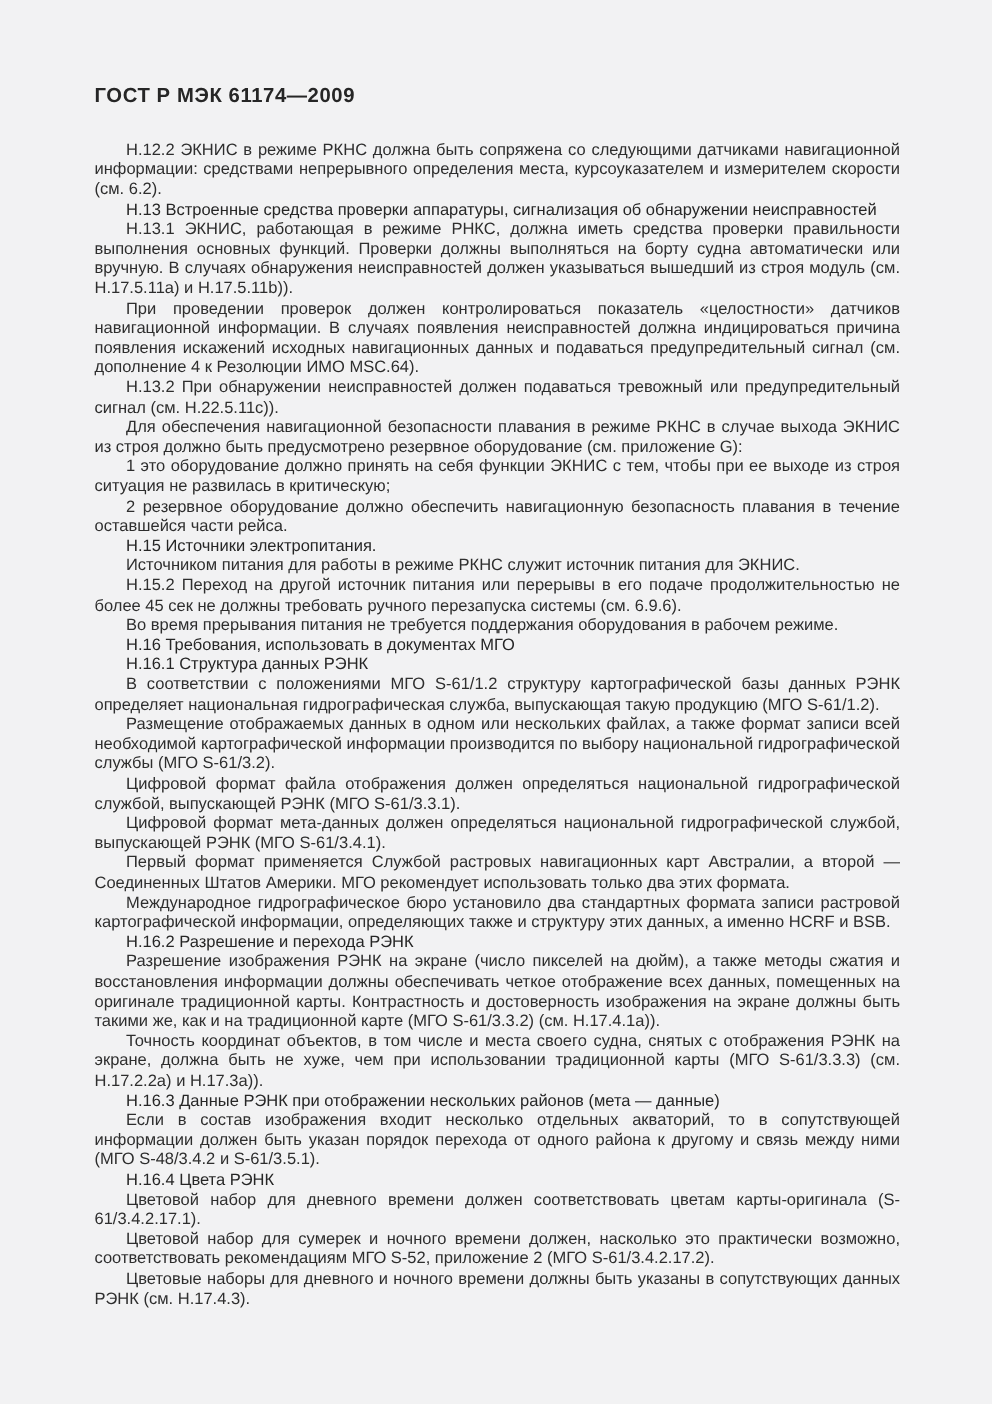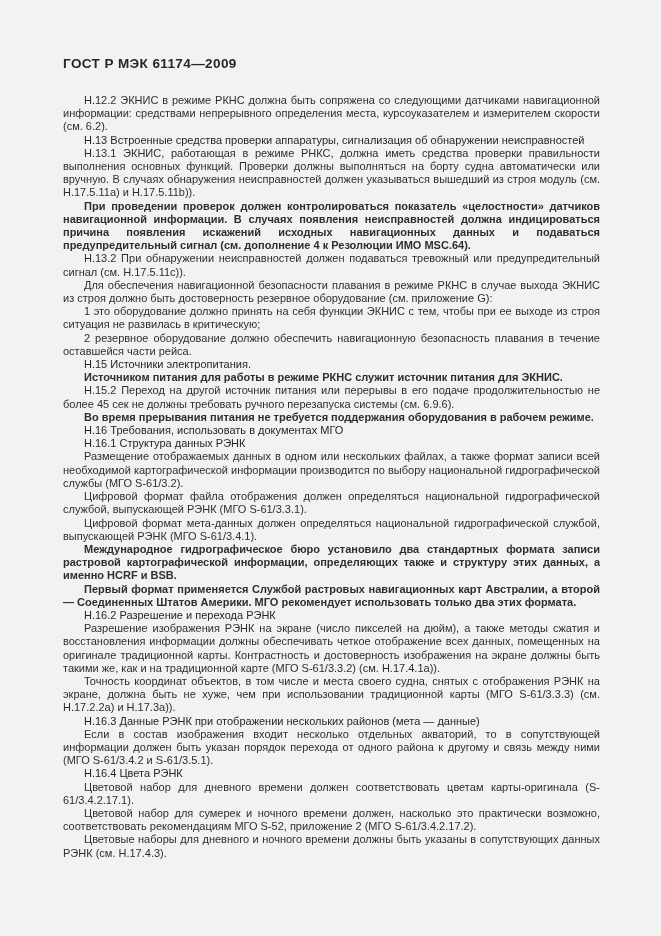--- a/index.html
+++ b/index.html
@@ -28,52 +28,53 @@
   .doc-body p.para {
     margin: 0;
     font-size: 11px;
     line-height: 13.2px;
     text-align: justify;
     text-indent: 21px;
     color: #2e2e2e;
   }
   .doc-body p.italic  { }
   .doc-body p.bold    { font-weight: normal; color: #262626; }
-  .doc-body p.regular { font-style: normal; font-weight: bold; }
+  .doc-body p.regular { font-style: normal; font-weight: normal; }
 </style>
 </head>
 <body>
 
 <div class="page">
   <div class="doc-header">ГОСТ Р МЭК 61174—2009</div>
 
   <div class="doc-body">
       <p class="para italic">Н.12.2 ЭКНИС в режиме РКНС должна быть сопряжена со следующими датчиками навигационной информации: средствами непрерывного определения места,  курсоуказателем и измерителем скорости (см. 6.2).</p>
       <p class="para bold">Н.13 Встроенные средства проверки аппаратуры, сигнализация об обнаружении неисправностей</p>
       <p class="para italic">Н.13.1 ЭКНИС, работающая в режиме РНКС, должна иметь средства проверки правильности выполнения основных функций. Проверки должны выполняться на борту судна автоматически или вручную. В случаях обнаружения неисправностей должен указываться вышедший из строя модуль (см. Н.17.5.11а) и Н.17.5.11b)).</p>
       <p class="para regular">При проведении проверок должен контролироваться показатель «целостности» датчиков навигационной информации. В случаях появления неисправностей должна индицироваться причина появления искажений исходных навигационных данных и подаваться  предупредительный сигнал (см. дополнение 4 к Резолюции ИМО MSC.64).</p>
-      <p class="para italic">Н.13.2 При обнаружении неисправностей должен подаваться тревожный или предупредительный сигнал (см. Н.17.5.11с)).</p>
-      <p class="para italic">Для обеспечения навигационной безопасности плавания в режиме РКНС в случае выхода ЭКНИС из строя должно быть достоверность резервное оборудование (см. приложение G):</p>
+      <p class="para italic">Н.13.2 При обнаружении неисправностей должен подаваться тревожный или предупредительный сигнал (см. Н.22.5.11с)).</p>
+      <p class="para italic">Для обеспечения навигационной безопасности плавания в режиме РКНС в случае выхода ЭКНИС из строя должно быть предусмотрено резервное оборудование (см. приложение G):</p>
       <p class="para italic">1 это оборудование должно принять на себя функции ЭКНИС с тем, чтобы при ее выходе из строя ситуация не развилась в критическую;</p>
       <p class="para italic">2 резервное оборудование должно  обеспечить  навигационную безопасность плавания в течение оставшейся части рейса.</p>
       <p class="para bold">Н.15 Источники электропитания.</p>
       <p class="para regular">Источником питания для работы в режиме РКНС служит источник питания для ЭКНИС.</p>
       <p class="para italic">Н.15.2 Переход на другой источник питания или перерывы  в его подаче продолжительностью  не более 45 сек не должны требовать ручного перезапуска системы (см. 6.9.6).</p>
       <p class="para regular">Во время прерывания питания не требуется поддержания оборудования в рабочем режиме.</p>
       <p class="para bold">Н.16 Требования, использовать в документах МГО</p>
       <p class="para bold">Н.16.1 Структура данных РЭНК</p>
+      <p class="para italic">В соответствии с положениями МГО S-61/1.2 структуру картографической базы данных РЭНК определяет национальная гидрографическая служба, выпускающая такую продукцию (МГО S-61/1.2).</p>
       <p class="para italic">Размещение отображаемых данных в одном или нескольких файлах, а также формат записи всей необходимой картографической информации производится по выбору национальной гидрографической службы (МГО S-61/3.2).</p>
       <p class="para italic">Цифровой формат файла отображения должен определяться национальной гидрографической службой, выпускающей РЭНК (МГО S-61/3.3.1).</p>
       <p class="para italic">Цифровой формат мета-данных должен определяться национальной гидрографической службой, выпускающей РЭНК (МГО S-61/3.4.1).</p>
+      <p class="para regular">Первый формат применяется Службой растровых навигационных карт Австралии, а второй — Соединенных Штатов Америки. МГО рекомендует использовать только два этих формата.</p>
       <p class="para regular">Международное гидрографическое бюро установило два стандартных формата записи растровой картографической информации, определяющих также и структуру этих данных, а именно HCRF и BSB.</p>
-      <p class="para regular">Первый формат применяется Службой растровых навигационных карт Австралии, а второй — Соединенных Штатов Америки. МГО рекомендует использовать только два этих формата.</p>
       <p class="para bold">Н.16.2 Разрешение и перехода РЭНК</p>
       <p class="para italic">Разрешение изображения РЭНК на экране (число пикселей на дюйм), а также методы сжатия и восстановления информации должны обеспечивать четкое отображение всех данных, помещенных на оригинале традиционной карты. Контрастность и достоверность изображения на экране должны быть такими же, как и на традиционной карте (МГО S-61/3.3.2) (см. Н.17.4.1а)).</p>
       <p class="para italic">Точность координат объектов, в том числе и места своего судна, снятых с отображения РЭНК на экране, должна быть не хуже, чем при использовании традиционной карты (МГО S-61/3.3.3) (см. Н.17.2.2а) и Н.17.3а)).</p>
       <p class="para bold">Н.16.3 Данные РЭНК при отображении нескольких районов (мета — данные)</p>
-      <p class="para italic">Если в состав изображения входит несколько отдельных  акваторий, то  в сопутствующей информации должен быть указан порядок перехода от одного района к другому и связь между ними (МГО S-61/3.4.2 и S-61/3.5.1).</p>
+      <p class="para italic">Если в состав изображения входит несколько отдельных  акваторий, то  в сопутствующей информации должен быть указан порядок перехода от одного района к другому и связь между ними (МГО S-48/3.4.2 и S-61/3.5.1).</p>
       <p class="para bold">Н.16.4 Цвета РЭНК</p>
       <p class="para italic">Цветовой набор для дневного времени должен соответствовать цветам карты-оригинала (S-61/3.4.2.17.1).</p>
       <p class="para italic">Цветовой набор для сумерек и ночного времени должен, насколько это практически возможно, соответствовать рекомендациям МГО S-52, приложение 2 (МГО S-61/3.4.2.17.2).</p>
       <p class="para italic">Цветовые наборы для дневного и ночного времени должны быть указаны в сопутствующих данных РЭНК (см. Н.17.4.3).</p>
     </div>
 
 </div>
 
 </body></html>

